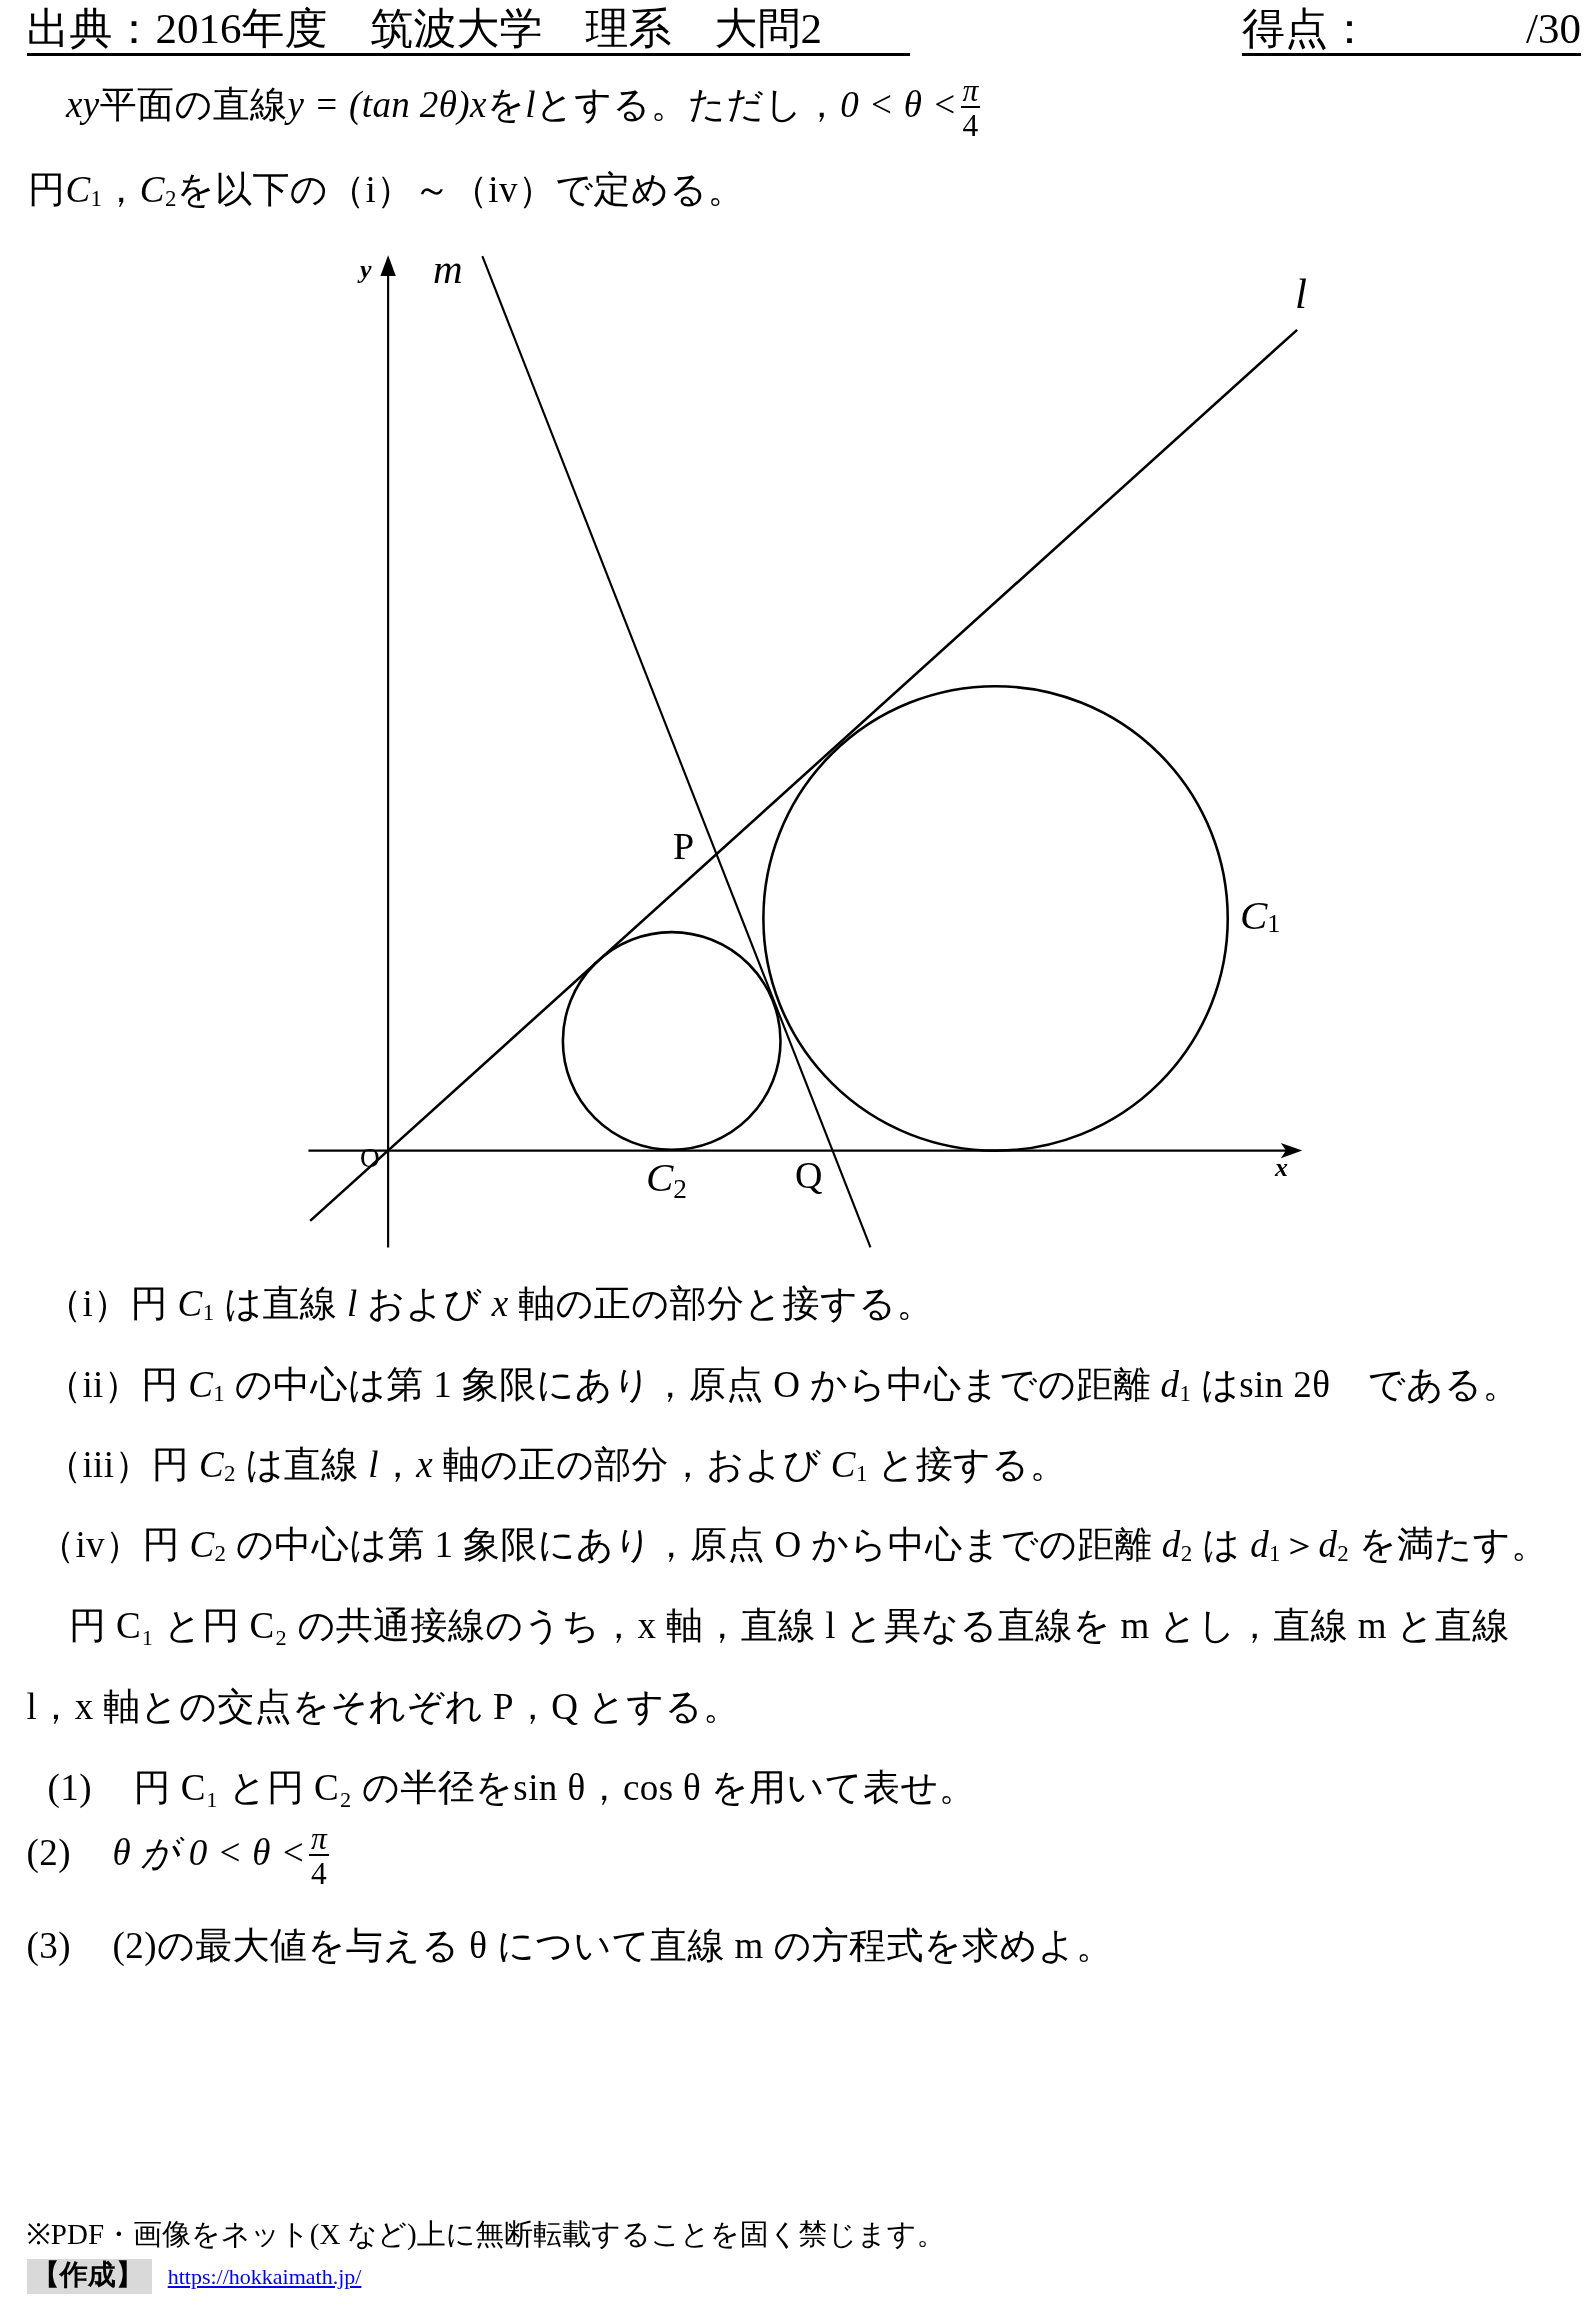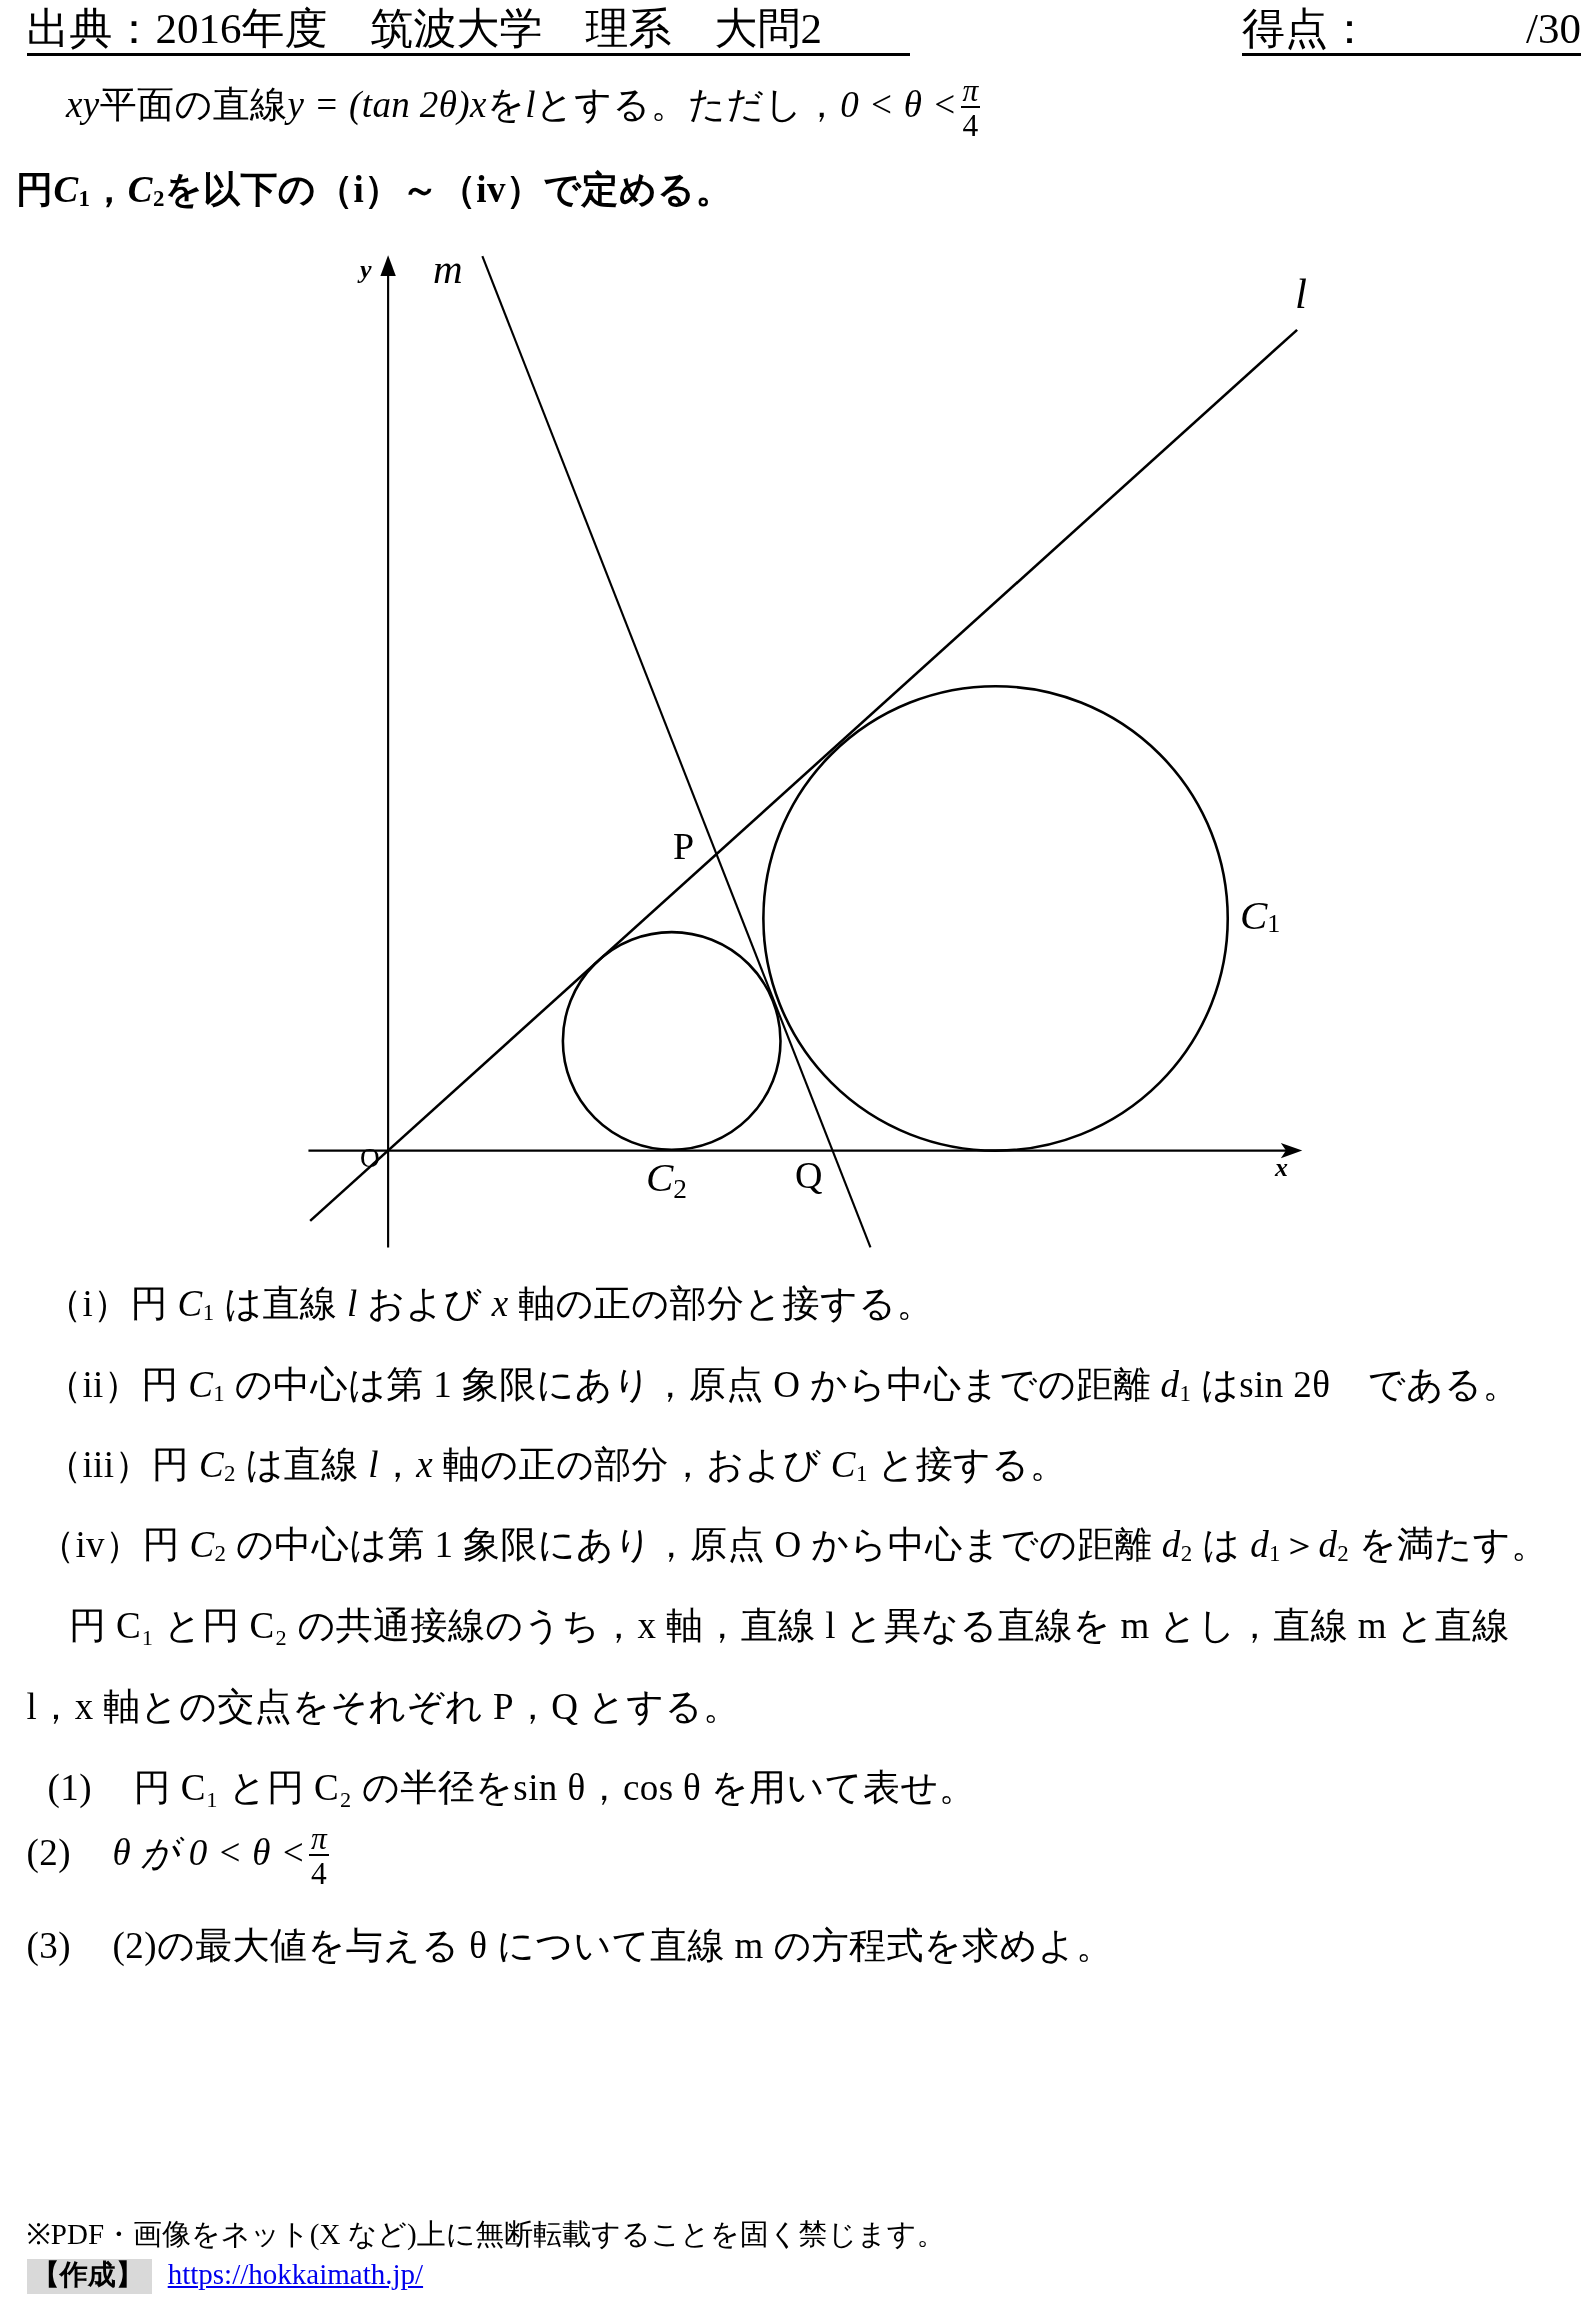--- a/index.html
+++ b/index.html
@@ -11,41 +11,41 @@
   .txt { font-size: 37px; line-height: 43px; letter-spacing: 0.4px; }
   .it { font-style: italic; }
   .sub { font-size: 0.62em; vertical-align: -0.18em; font-style: normal; }
   .frac { display: inline-block; vertical-align: middle; text-align: center; line-height: 1; margin: 0 3.4px; }
   .frac .num { display: block; font-style: italic; font-size: 0.85em; padding: 0 1.7px; border-bottom: 2.6px solid #000; }
   .frac .den { display: block; font-size: 0.85em; padding-top: 1.7px; }
   .figure { position: absolute; left: 0; top: 0; }
   .fig-label { font-family: "Liberation Serif", "DejaVu Serif", serif; }
   .footer-note { font-size: 29px; line-height: 34px; }
   .badge { background: #d9d9d9; padding: 1.7px 8.6px 1.7px 5.1px; font-family: Liberation Mono, monospace; font-weight: bold; font-size: 28px; }
-  .link { color: #0000ee; text-decoration: underline; font-size: 29px; }
+  .link { color: #0000ee; text-decoration: underline; font-size: 22px; }
 </style>
 </head>
 <body>
 
 <div class="abs hdr" style="left:26.6px; top:5.1px;">
   <span>出典：2016年度　筑波大学　理系　大問2</span>
 </div>
 <div class="hdr-line" style="left:26.6px; top:53px; width:883px;"></div>
 
 <div class="abs hdr" style="left:1242px; top:5.1px; width:339px;">
   <span>得点：</span>
   <span style="position:absolute; right:0;text-align:right;">/30</span>
 </div>
 <div class="hdr-line" style="left:1242px; top:53px; width:339px;"></div>
 
 <div class="abs txt" style="left:66px; top:75px;">
   <span class="it">xy</span><span>平面の直線</span><span class="it">y = (tan 2θ)x</span><span>を</span><span class="it">l</span><span>とする。ただし，</span><span class="it">0 &lt; θ &lt;</span><span class="frac"><span class="num">π</span><span class="den">4</span></span>
 </div>
 
-<div class="abs txt" style="left:16px; top:168px;font-weight:bold;">
+<div class="abs txt" style="left:28px; top:168px;">
   <span>円</span><span class="it">C</span><span class="sub">1</span><span>，</span><span class="it">C</span><span class="sub">2</span><span>を以下の（i）～（iv）で定める。</span>
 </div>
 
 <svg class="figure" width="1591" height="1268" viewBox="0 0 1857 1480">
 
   <line x1="453" y1="1456" x2="453" y2="305" stroke="#000" stroke-width="2.5"></line>
   <polygon points="453,298 444,322 462,322" fill="#000"></polygon>
 
   <line x1="360" y1="1343" x2="1512" y2="1343" stroke="#000" stroke-width="2.5"></line>
   <polygon points="1520,1343 1495,1334 1501,1343 1495,1352" fill="#000"></polygon>

